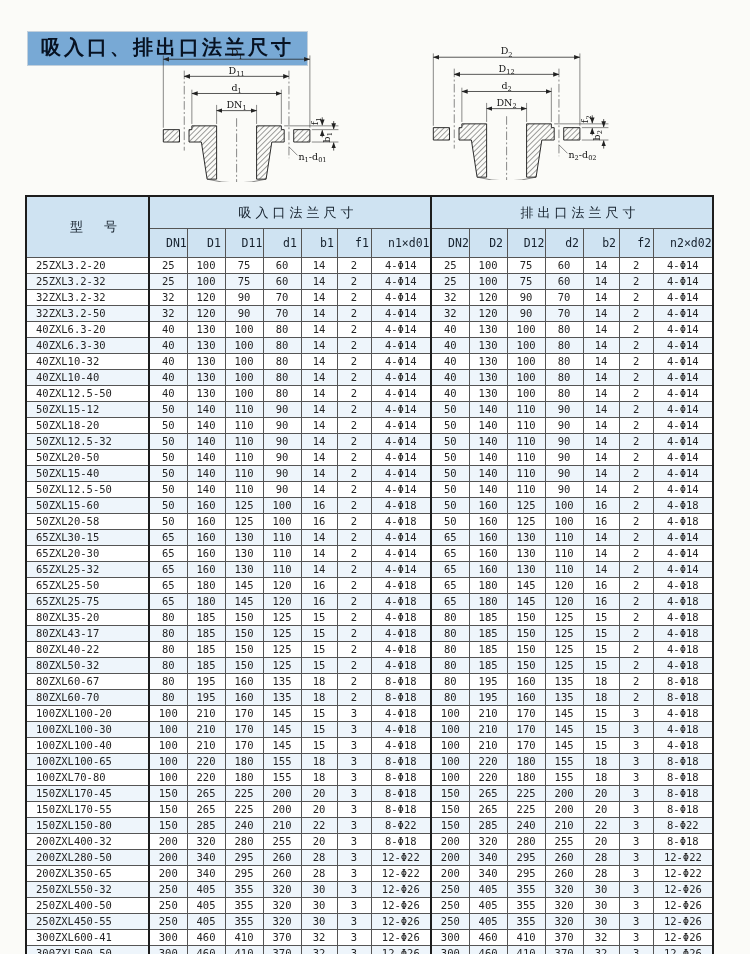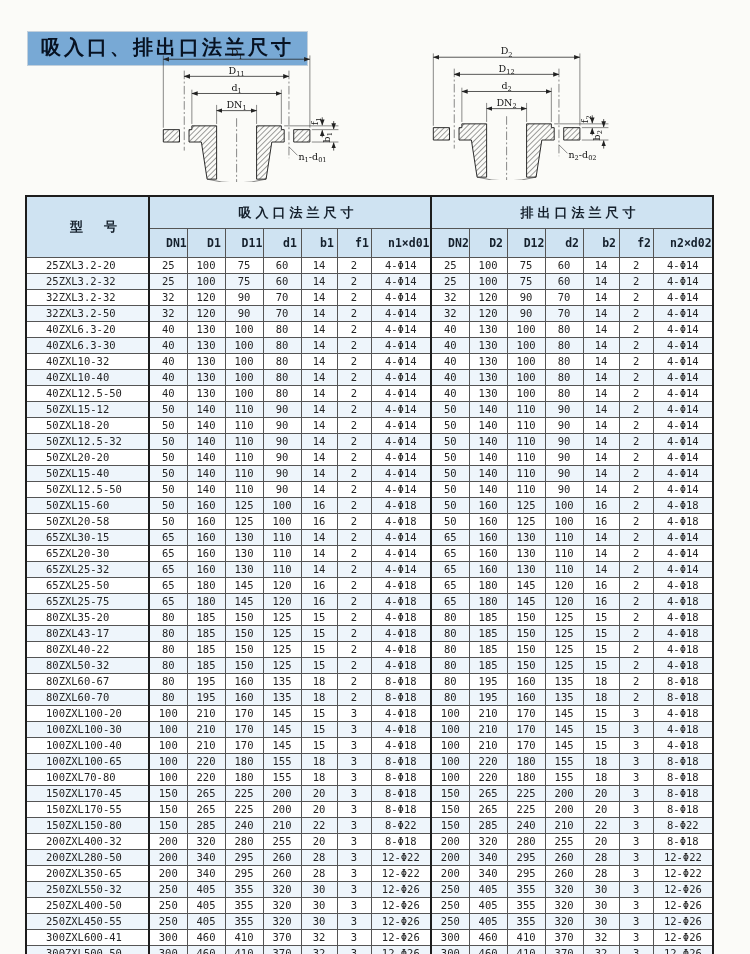--- a/index.html
+++ b/index.html
@@ -34,30 +34,30 @@
   table.flange{
     position:absolute;left:25px;top:195px;width:687px;
     border-collapse:collapse;table-layout:fixed;
     background:#fff;border:2px solid var(--table_border,#1d1d1d);
   }
   .flange th,.flange td{
     border:1px solid #555;
     text-align:center;vertical-align:middle;
     overflow:hidden;white-space:nowrap;padding:0;
   }
-  .flange thead th{background:var(--header_bg,#cfe3f2);font-weight:bold;color:#15202c;padding-left:16px;}
+  .flange thead th{background:var(--header_bg,#cfe3f2);font-weight:normal;color:#15202c;padding-left:16px;}
   .flange .model-h{font-size:14px;letter-spacing:8px;border-right:2px solid var(--table_border,#1d1d1d);margin-left:10px;}
   .flange .group-row th{height:31px;font-size:13px;letter-spacing:4px;}
   .flange .sub-row th{height:28px;font-size:11.5px;font-family:"DejaVu Sans Mono",monospace;letter-spacing:0;}
   .flange tbody td{
     height:15px;font-size:10.5px;line-height:15px;
     font-family:"DejaVu Sans Mono",monospace;color:#242424;
   }
   .flange tbody tr:nth-child(even){background:var(--stripe,#eef5fb);}
-  .flange td.model{text-align:left;padding-left:19px;border-right:2px solid var(--table_border,#1d1d1d);}
+  .flange td.model{text-align:left;padding-left:9px;border-right:2px solid var(--table_border,#1d1d1d);}
   .flange .grp{border-left:2px solid var(--table_border,#1d1d1d);}
 </style>
 </head>
 <body>
 
 <div class="title-bar">吸入口、排出口法兰尺寸</div>
 
 <svg id="diag-suction" class="diagram" width="205" height="138" viewBox="0 0 215 145">
   <defs>
     <pattern id="h1" patternUnits="userSpaceOnUse" width="4" height="4" patternTransform="rotate(45)">
@@ -398,21 +398,21 @@
         <td>4-Φ14</td>
         <td class="grp">50</td>
         <td>140</td>
         <td>110</td>
         <td>90</td>
         <td>14</td>
         <td>2</td>
         <td>4-Φ14</td>
       </tr>
       <tr>
-        <td class="model">50ZXL20-20</td>
+        <td class="model">50ZXL20-50</td>
         <td>50</td>
         <td>140</td>
         <td>110</td>
         <td>90</td>
         <td>14</td>
         <td>2</td>
         <td>4-Φ14</td>
         <td class="grp">50</td>
         <td>140</td>
         <td>110</td>

